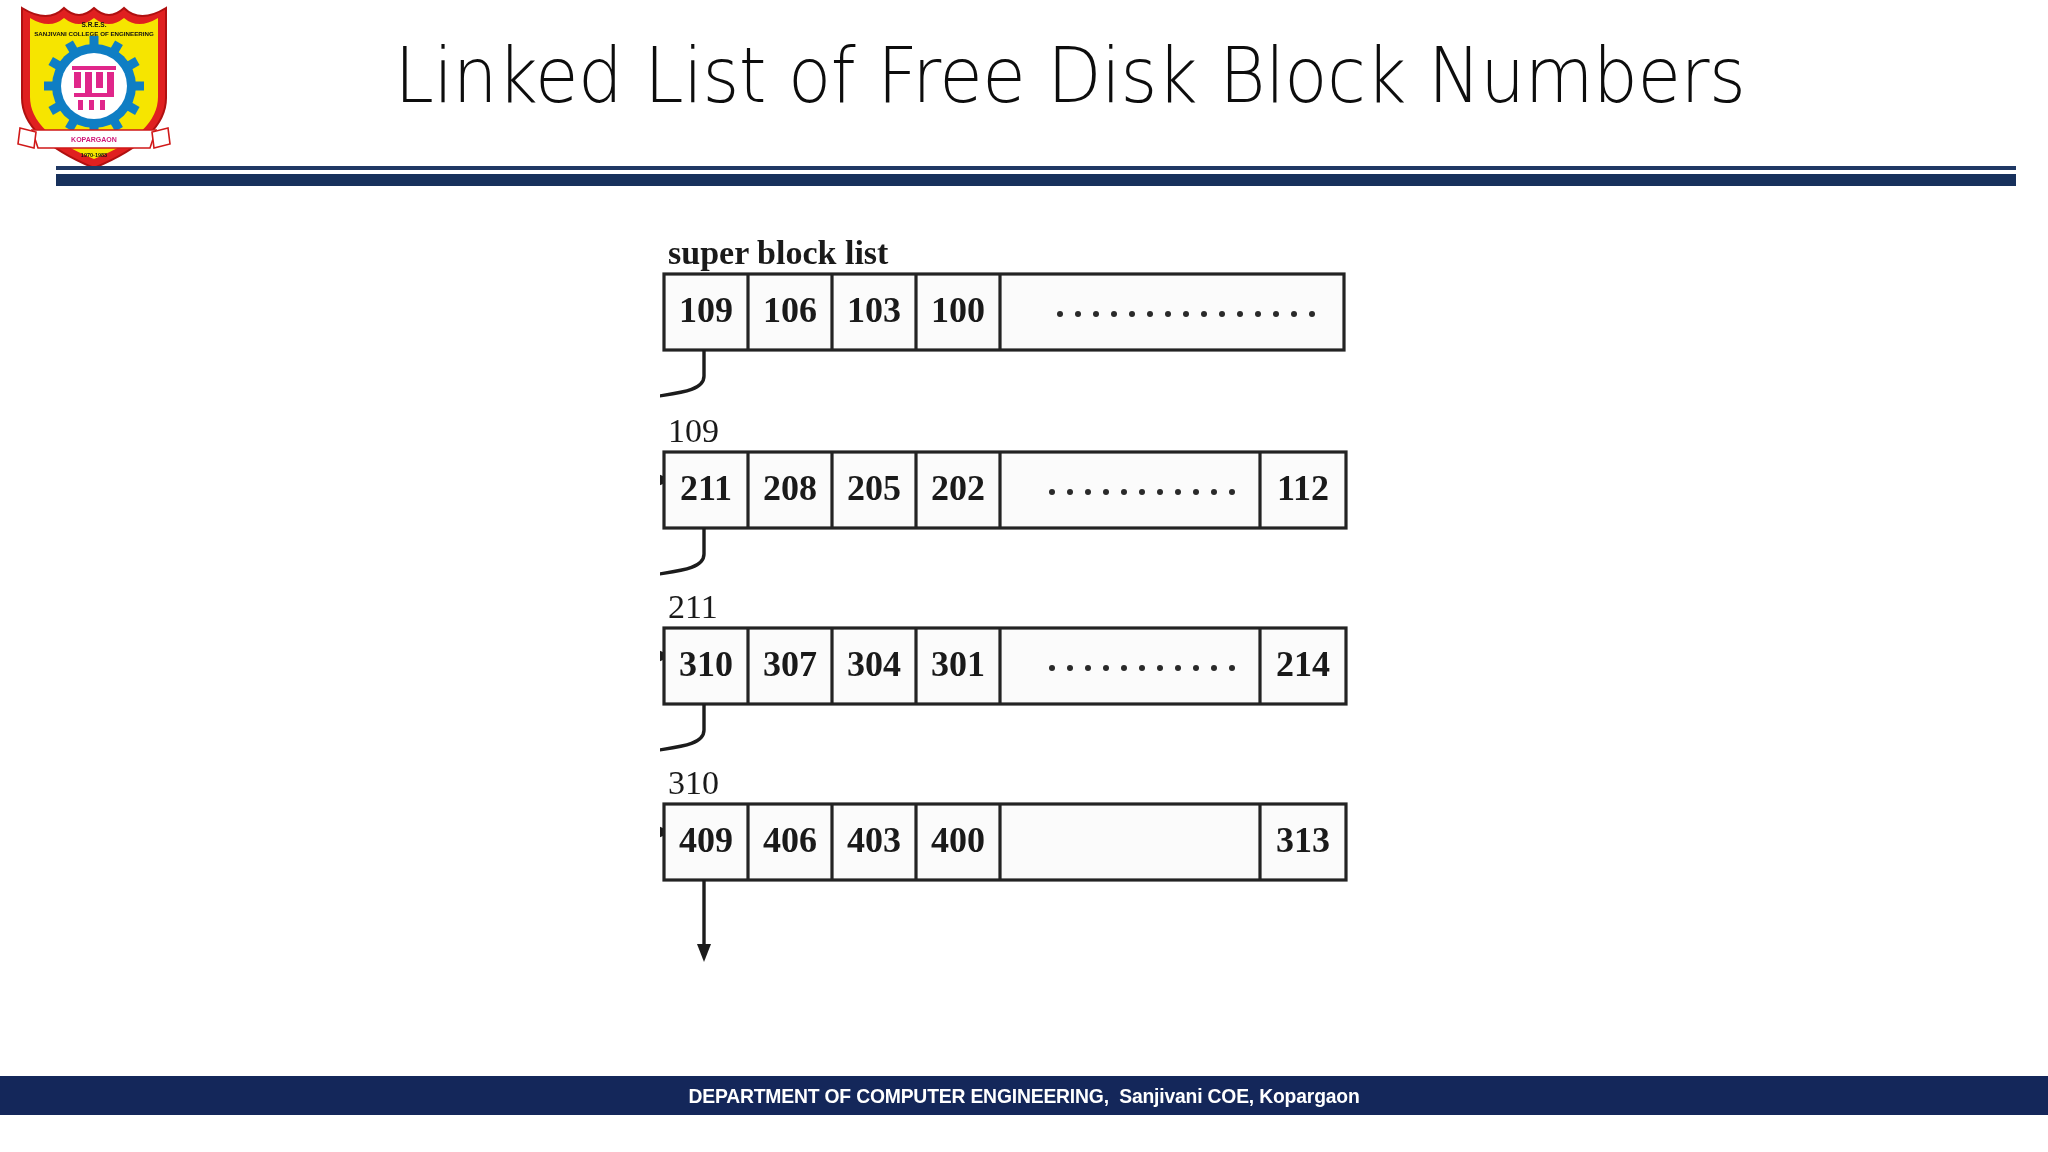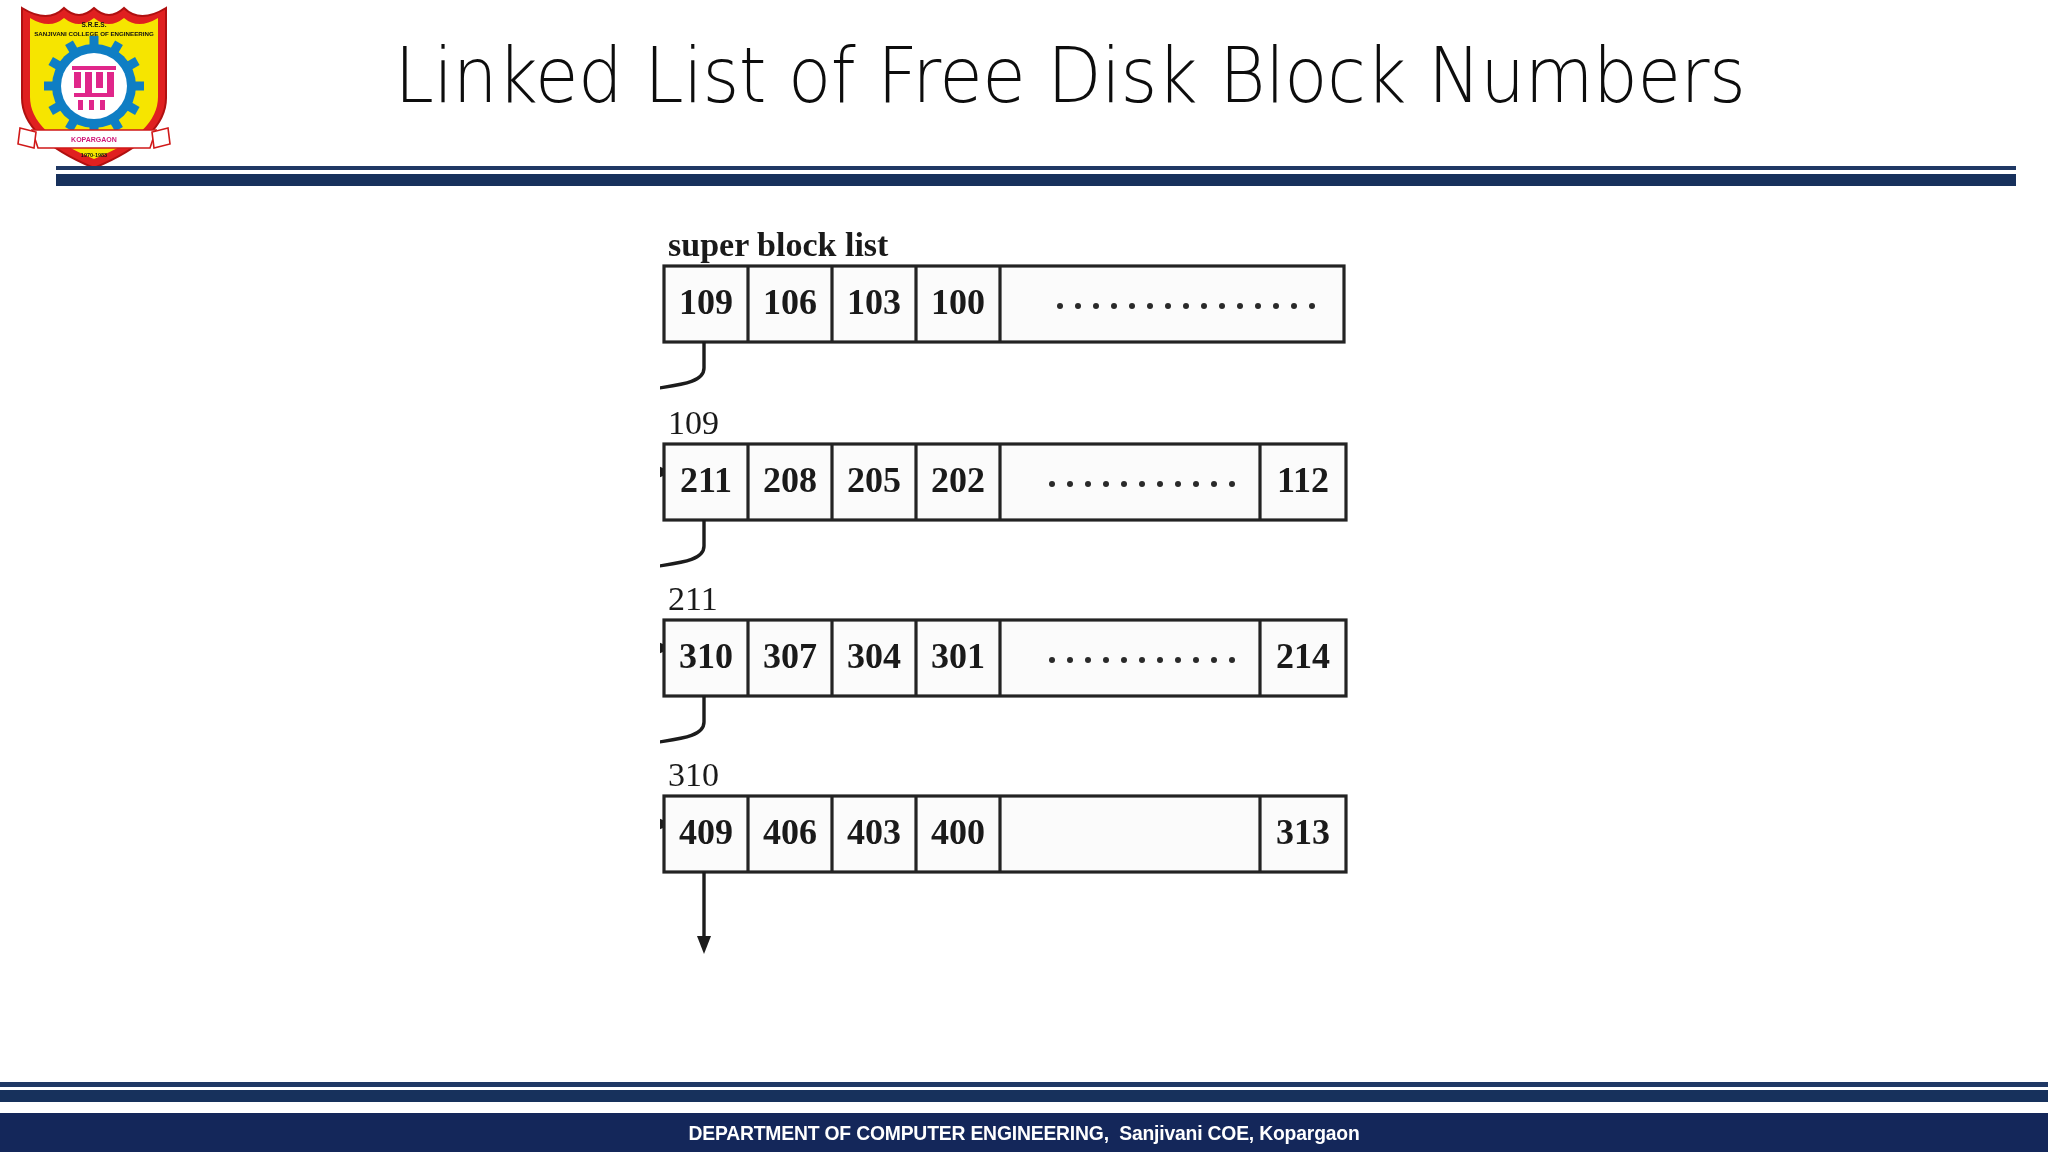--- a/index.html
+++ b/index.html
@@ -59,21 +59,21 @@
     top: 174px;
     width: 1960px;
     height: 12px;
     background: #17315c;
   }
 
   
   #diagram {
     position: absolute;
     left: 660px;
-    top: 228px;
+    top: 236px;
     width: 740px;
     height: 820px;
     text-align: center;
   }
   #diagram svg { display: block; }
 
   .scan-text {
     font-family: "Liberation Serif", "DejaVu Serif", serif;
     fill: #1a1a1a;
   }
@@ -126,21 +126,21 @@
     position: absolute;
     left: 0;
     top: 1090px;
     width: 2048px;
     height: 12px;
     background: #17315c;
   }
   #footer-bar {
     position: absolute;
     left: 0;
-    top: 1113px;
+    top: 1076px;
     width: 2048px;
     height: 39px;
     background: #14275a;
   }
   #footer-text {
     position: absolute;
     left: 0; top: 0;
     width: 2048px;
     height: 39px;
     line-height: 39px;

